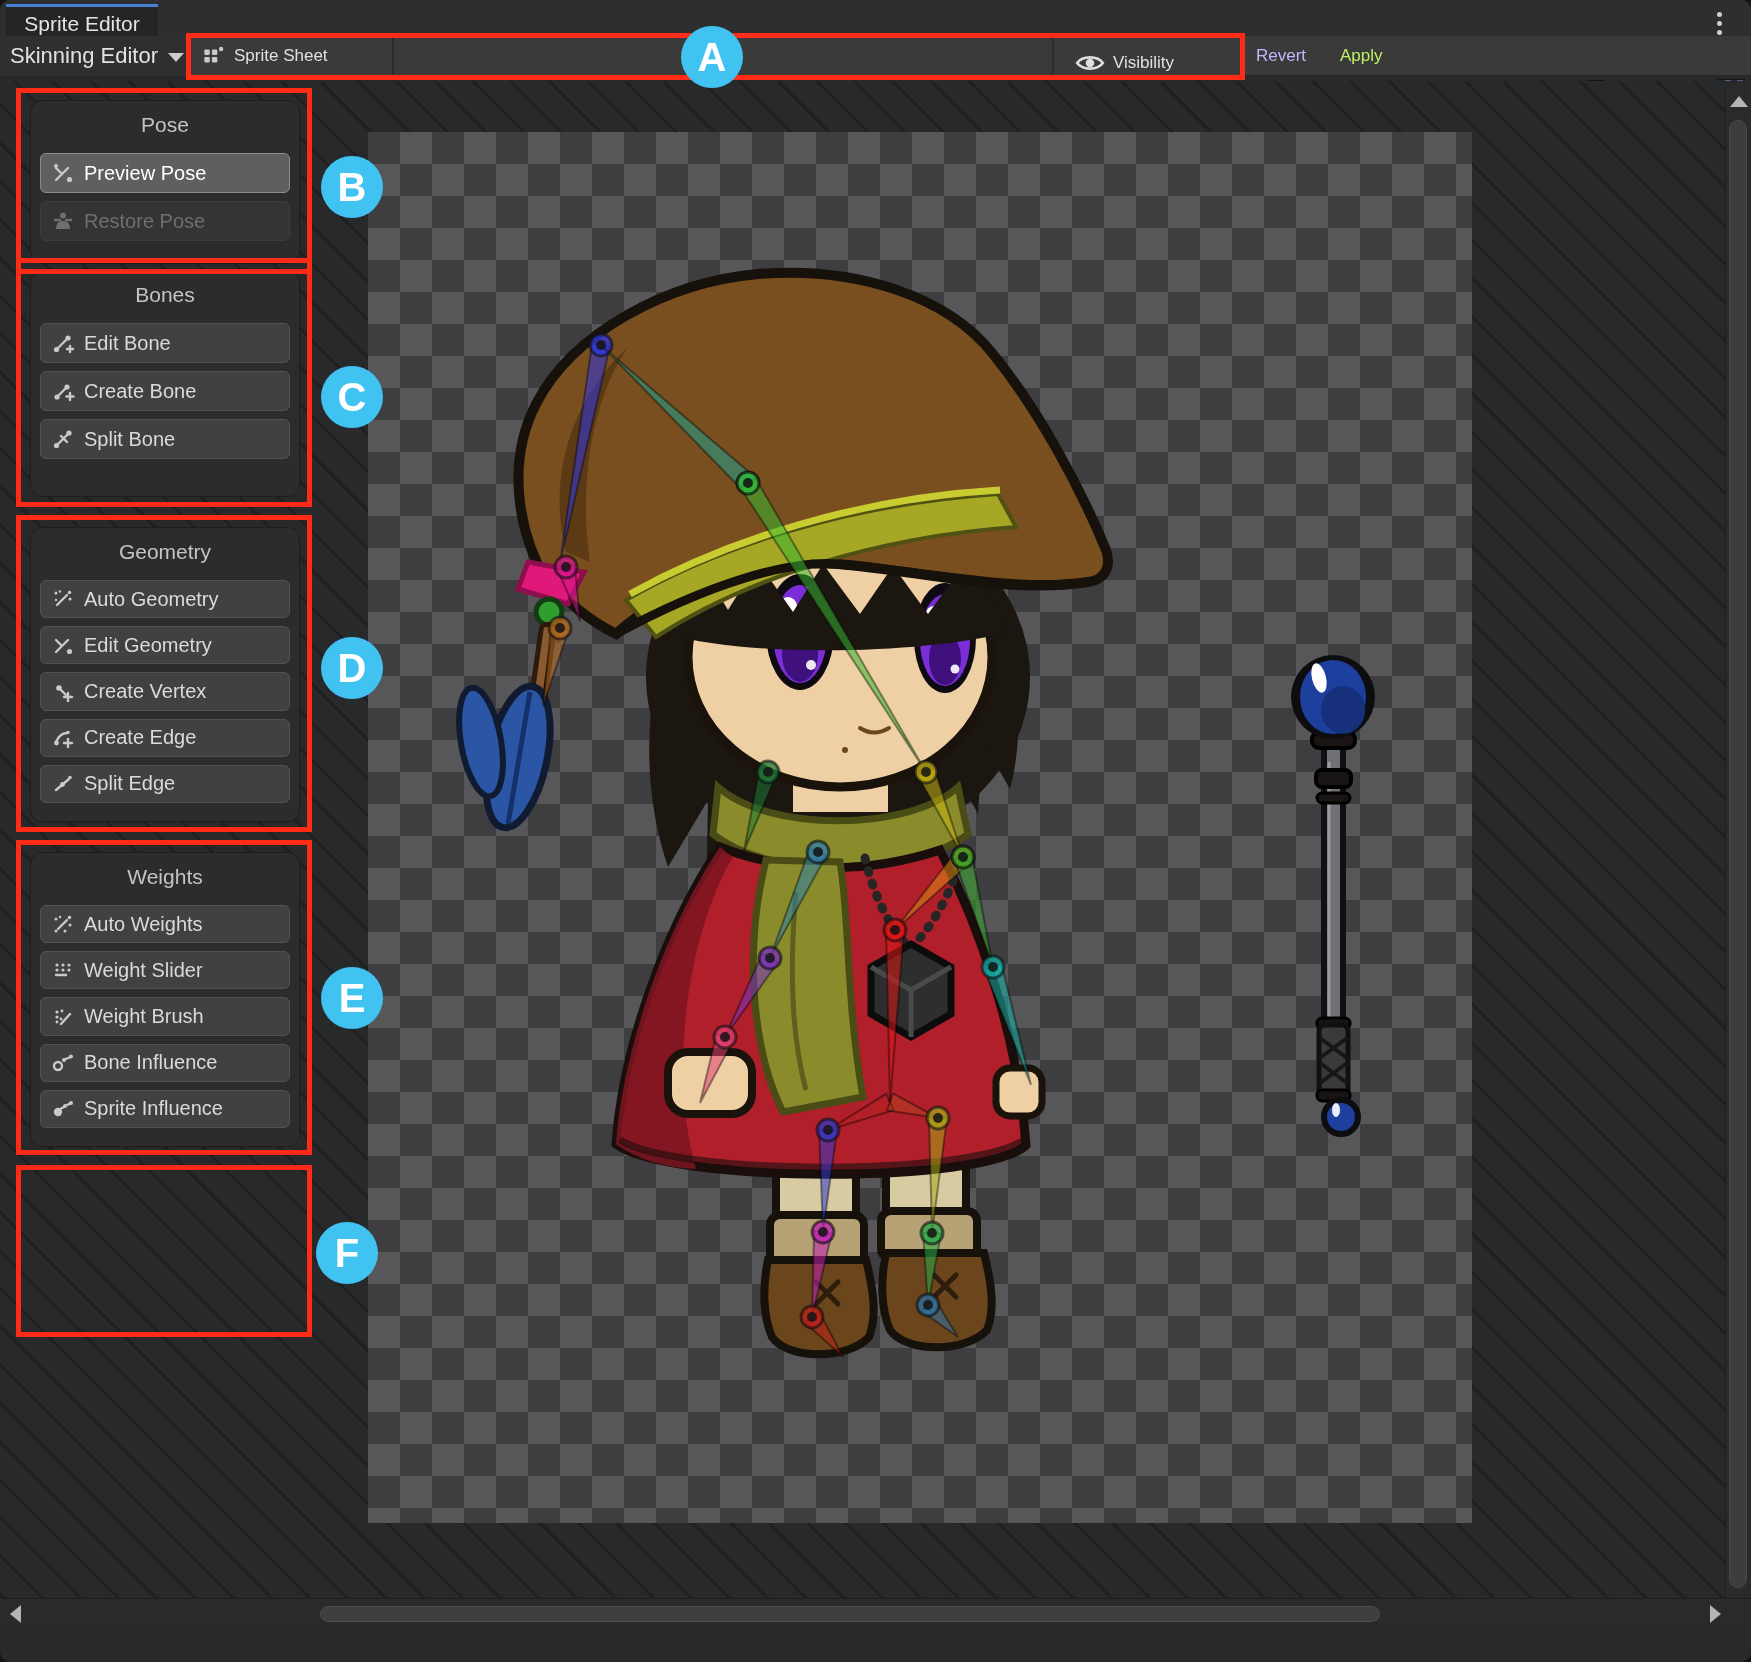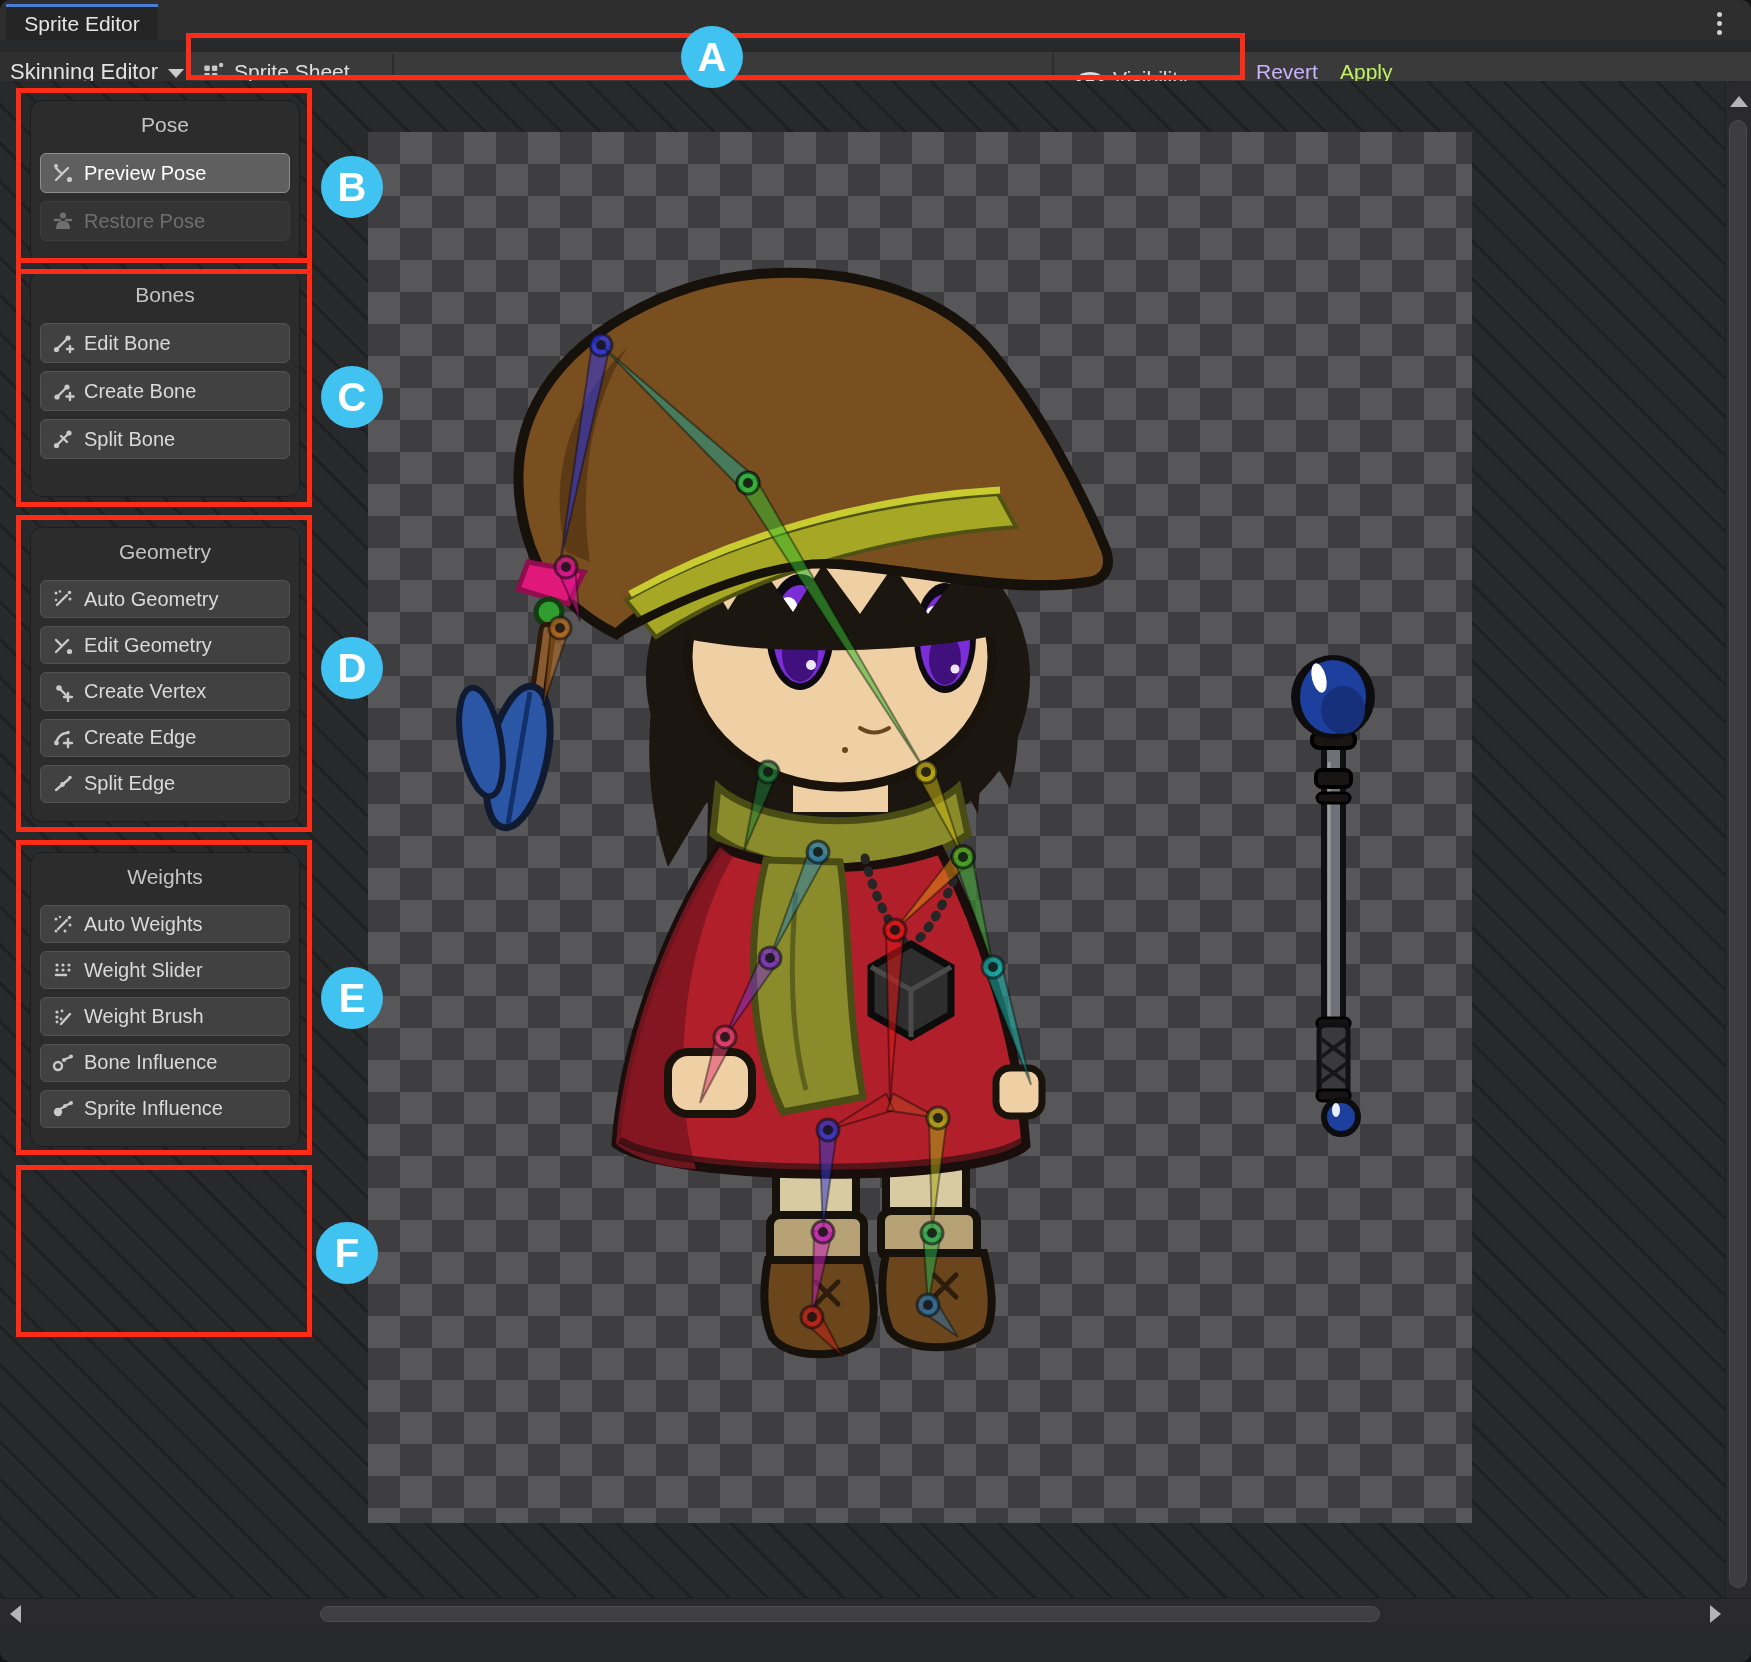--- a/index.html
+++ b/index.html
@@ -4,25 +4,25 @@
 <style>
   html,body{margin:0;padding:0;background:#141414;}
   *{box-sizing:border-box;font-family:"Liberation Sans",sans-serif;}
   .app{position:relative;width:1751px;height:1662px;background:#28292b;overflow:hidden;border-radius:10px;}
   
   .titlebar{position:absolute;left:0;top:0;width:1751px;height:40px;background:#2e2e2e;}
   .tab{position:absolute;left:6px;top:4px;width:152px;height:36px;background:#252525;
        border-top:3px solid #4a7fd6;color:#e4e4e4;font-size:21px;display:flex;align-items:center;justify-content:center;}
   .kebab{position:absolute;right:22px;top:8px;width:20px;height:30px;display:flex;flex-direction:column;align-items:center;justify-content:center;gap:4px;cursor:pointer;}
   .kebab i{width:5px;height:5px;border-radius:50%;background:#cfcfcf;}
-  .toolbar{position:absolute;left:0;top:52px;width:1751px;height:40px;background:#3a3a3a;border-bottom:1px solid #242424;}
+  .toolbar{position:absolute;left:0;top:36px;width:1751px;height:40px;background:#3a3a3a;border-bottom:1px solid #242424;}
   .mode-dd{position:absolute;left:0;top:0;width:186px;height:40px;background:#2f2f2f;color:#e2e2e2;font-size:22px;
            display:flex;align-items:center;padding-left:10px;gap:10px;}
   .caret{width:0;height:0;border-left:8px solid transparent;border-right:8px solid transparent;border-top:9px solid #cccccc;margin-top:3px;}
-  .tb-btn{position:absolute;top:0;height:40px;display:flex;align-items:center;gap:8px;color:#e0e0e0;font-size:21px;cursor:pointer;}
+  .tb-btn{position:absolute;top:0;height:40px;display:flex;align-items:center;gap:8px;color:#e0e0e0;font-size:17px;cursor:pointer;}
   .tb-sep{position:absolute;top:42px;width:2px;height:36px;background:#2c2c2c;}
   .tb-text-dim{color:#c4b5fd;}
   .tb-text-dim2{color:#bef264;}
   .swatch-rgb{position:absolute;left:1427px;top:46px;width:30px;height:28px;border:3px solid #0a0a0a;display:flex;cursor:pointer;}
   .swatch-rgb i{flex:1;}
   .knob{position:absolute;left:1484px;top:48px;width:22px;height:22px;border-radius:50%;background:#8d8d8d;cursor:pointer;}
   .track{position:absolute;top:58px;height:3px;background:#7c7c7c;}
   .texswatch{position:absolute;border:1px solid #141414;cursor:pointer;}
   .tex-purple{background:repeating-conic-gradient(#6a5577 0% 25%,#2c2438 0% 50%) 0 0/10px 10px;}
   .tex-blue{background:repeating-conic-gradient(#55607f 0% 25%,#24283a 0% 50%) 0 0/12px 12px;}

